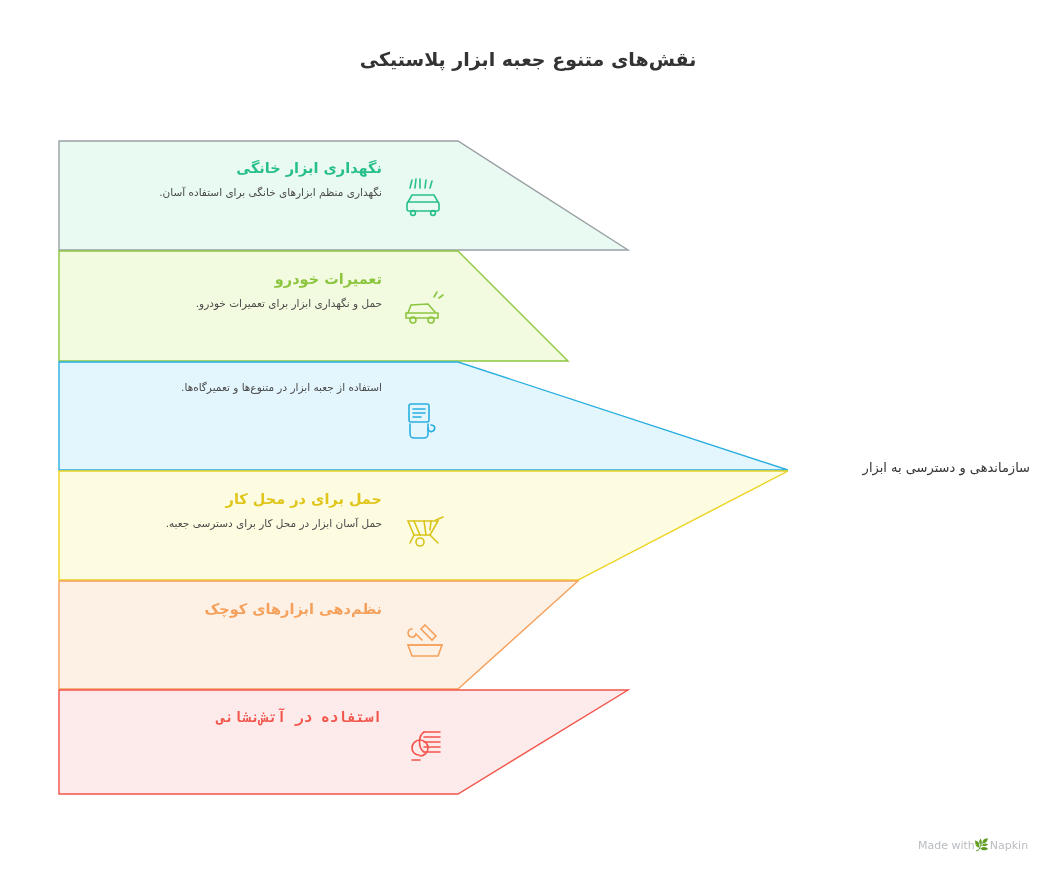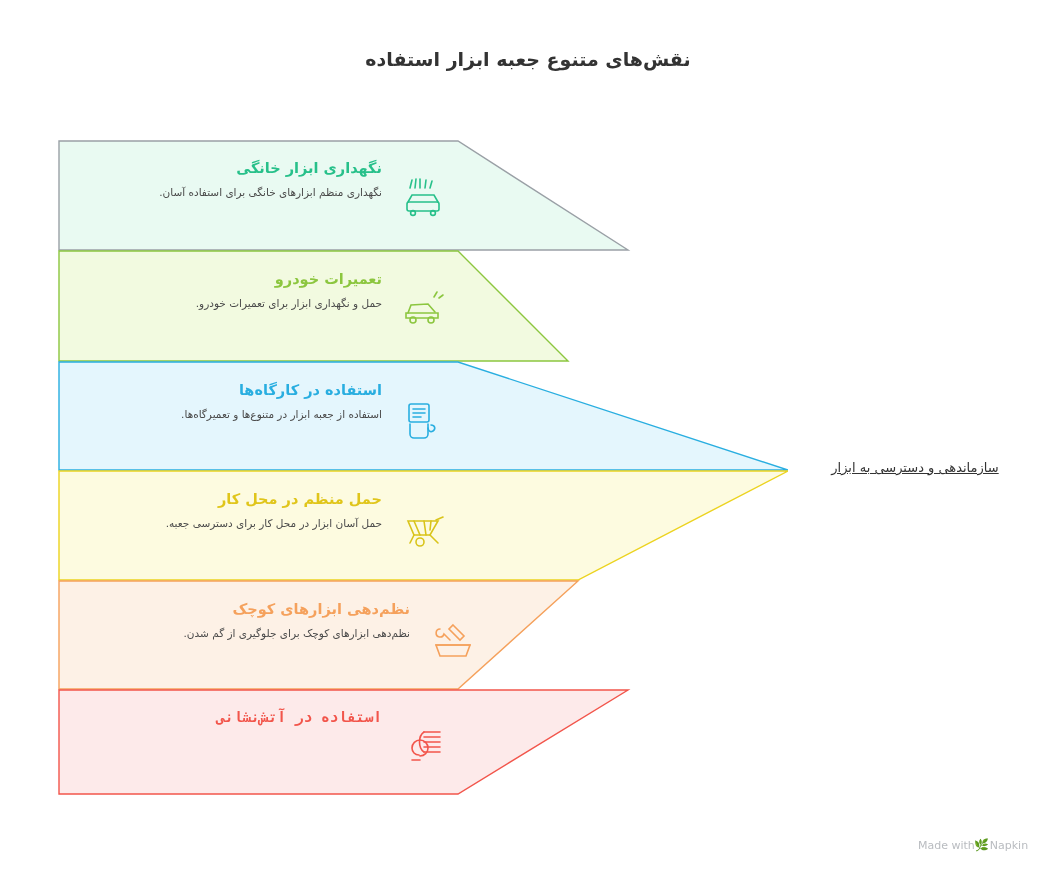--- a/index.html
+++ b/index.html
@@ -79,24 +79,23 @@
     line-height: 15px;
     direction: rtl;
   }
   #outcome-label {
     position: absolute;
     left: 800px;
     top: 458px;
     width: 230px;
     font-size: 13px;
     color: #333333;
-    text-align: center;
+    text-align: right;
     direction: rtl;
     line-height: 20px;
-    text-decoration: underline;
   }
   #watermark {
     position: absolute;
     left: 918px;
     top: 838px;
     font-size: 11px;
     color: #b9bcc0;
     direction: ltr;
     display: flex;
     align-items: center;
@@ -104,21 +103,21 @@
   }
   #watermark .leaf {
     display: inline-block;
     color: #9aa0a6;
     font-size: 12px;
   }
 </style>
 </head>
 <body>
 
-<div id="diagram-title">نقش‌های متنوع جعبه ابزار استفاده</div>
+<div id="diagram-title">نقش‌های متنوع جعبه ابزار پلاستیکی</div>
 
 <div id="chevron-stack">
   <svg id="chevron-svg" width="730" height="655" viewBox="0 0 730 655">
 
     <path d="M1,1 L400,1 L570,110 L400,110 L1,110 Z" fill="#e9faf2" stroke="#9aa0a6" stroke-width="1.4"></path>
 
     <path d="M1,111 L400,111 L510,221 L400,221 L1,221 Z" fill="#f2fae0" stroke="#8cc63f" stroke-width="1.4"></path>
 
     <path d="M1,222 L400,222 L730,330 L400,330 L1,330 Z" fill="#e4f6fd" stroke="#29aee0" stroke-width="1.4"></path>
 
@@ -177,61 +176,59 @@
         <svg viewBox="0 0 52 52" width="52" height="52">
           <g fill="none" stroke="#29aee0" stroke-width="1.6" stroke-linecap="round">
             <rect x="9" y="10" width="20" height="18" rx="2"></rect>
             <path d="M13,15 L25,15 M13,19 L25,19 M13,23 L21,23"></path>
             <path d="M10,30 L10,40 a4,4 0 0 0 4,4 L24,44 a4,4 0 0 0 4,-4 L28,30"></path>
             <path d="M31,31 c4,0 5,4 2,6 c-3,2 -5,-1 -5,-3"></path>
           </g>
         </svg>
       </div>
       <div class="row-text">
-        <div class="row-title" style="color:#29aee0;">استفاده در کارگاه‌ها</div>
         <div class="row-desc">استفاده از جعبه ابزار در متنوع‌ها و تعمیرگاه‌ها.</div>
       </div>
     </div>
   </div>
 
   <div class="row" style="top:331px;">
     <div class="row-inner">
       <div class="row-icon">
         <svg viewBox="0 0 52 52" width="52" height="52">
           <g fill="none" stroke="#d9c41a" stroke-width="1.6" stroke-linecap="round">
             <path d="M8,18 L38,18 L30,32 L14,32 Z"></path>
             <path d="M14,18 L20,32 M24,18 L26,32 M31,18 L30,27"></path>
             <path d="M30,32 L38,40 M14,32 L10,40"></path>
             <circle cx="20" cy="39" r="4"></circle>
             <path d="M36,17 L43,14"></path>
           </g>
         </svg>
       </div>
       <div class="row-text">
-        <div class="row-title" style="color:#e0c51a;">حمل منظم در محل کار</div>
+        <div class="row-title" style="color:#e0c51a;">حمل برای در محل کار</div>
         <div class="row-desc">حمل آسان ابزار در محل کار برای دسترسی جعبه.</div>
       </div>
     </div>
   </div>
 
-  <div class="row" style="top:441px;margin-left:28px;">
+  <div class="row" style="top:441px;">
     <div class="row-inner">
       <div class="row-icon">
         <svg viewBox="0 0 52 52" width="52" height="52">
           <g fill="none" stroke="#f5a15c" stroke-width="1.6" stroke-linecap="round">
             <path d="M12,16 a4,4 0 1 0 4,5 L22,27"></path>
             <path d="M25,12 L36,23 L32,27 L21,16 Z"></path>
             <path d="M8,32 L42,32 L38,43 L12,43 Z"></path>
             <path d="M8,32 L42,32"></path>
           </g>
         </svg>
       </div>
       <div class="row-text">
         <div class="row-title" style="color:#f5a15c;">نظم‌دهی ابزارهای کوچک</div>
-        <div class="row-desc">نظم‌دهی ابزارهای کوچک برای جلوگیری از گم شدن.</div>
       </div>
     </div>
   </div>
 
   <div class="row" style="top:550px;">
     <div class="row-inner">
       <div class="row-icon">
         <svg viewBox="0 0 52 52" width="52" height="52">
           <g fill="none" stroke="#f2554b" stroke-width="1.6" stroke-linecap="round">
             <path d="M24,10 L40,10 M24,15 L40,15 M24,20 L40,20 M24,25 L40,25 M24,30 L40,30"></path>

